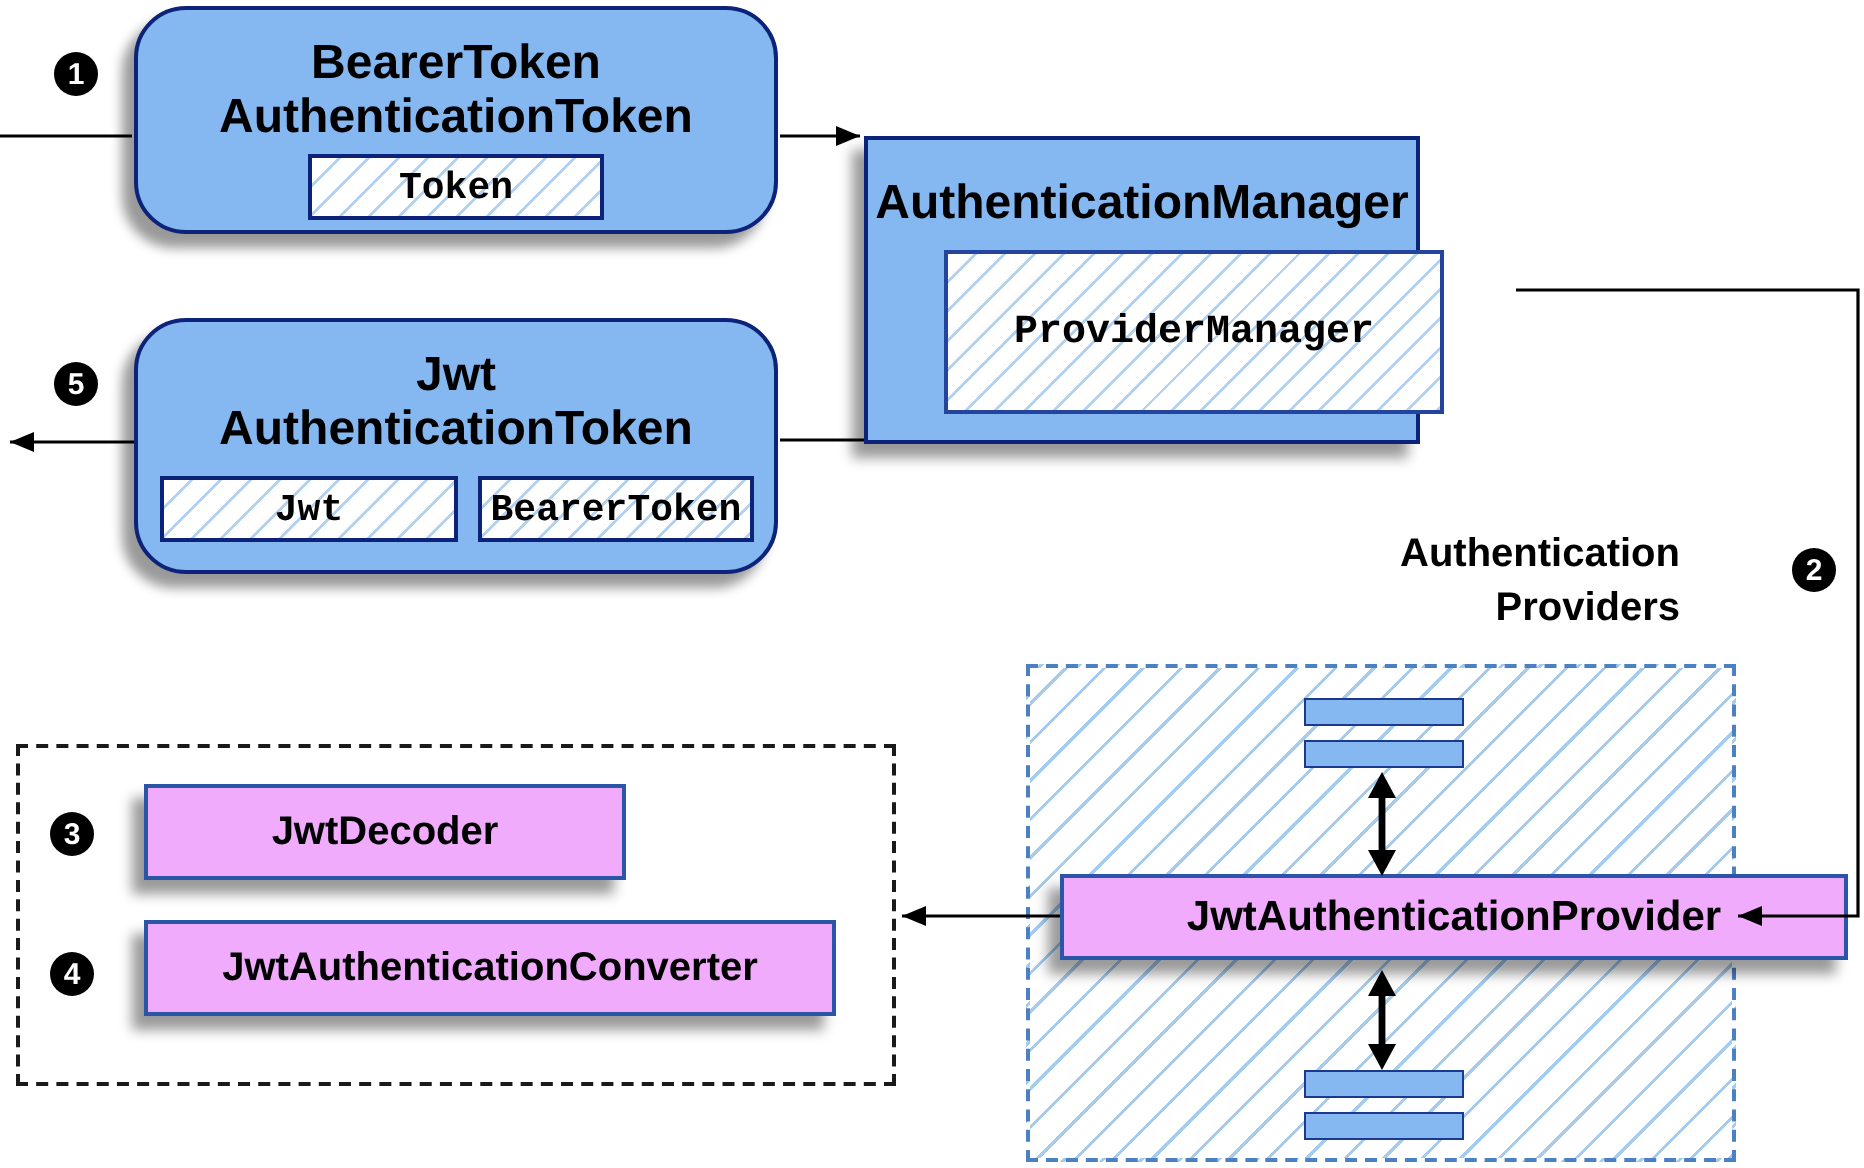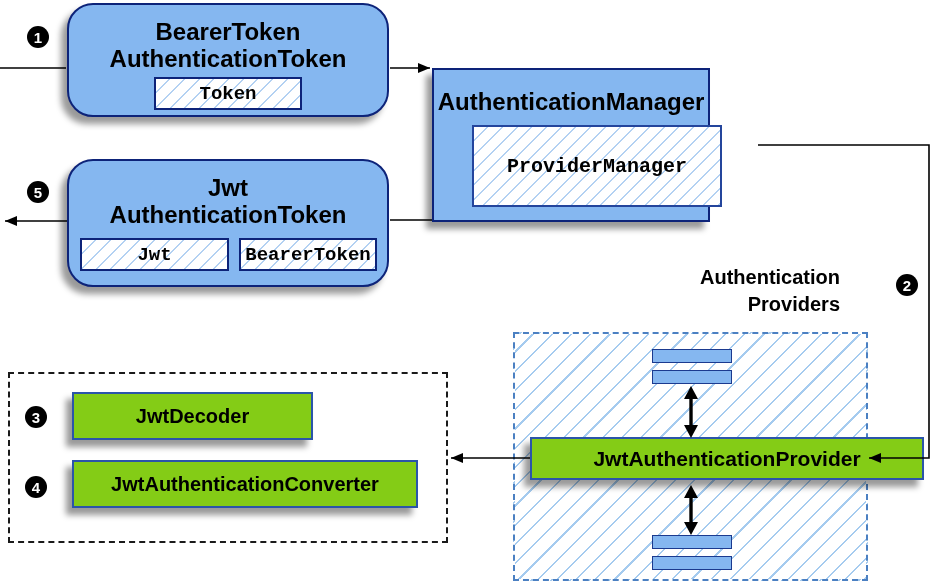--- a/index.html
+++ b/index.html
@@ -46,21 +46,21 @@
     border: 2px solid #0d2379;
     display: flex; align-items: center; justify-content: center;
     font-size: 19px;
     z-index: 4;
     font-family: Liberation Mono, monospace;
   }
   .member.thin { border-width: 2px; border-color: #24459c; }
 
   .plain-box {
     position: absolute;
-    background: #84cc16;
+    background: #f0abfc;
     border: 2px solid #2b55a8;
     box-shadow: -6px 7px 6px rgba(0,0,0,0.40);
     display: flex; align-items: center; justify-content: center;
     z-index: 3;
   }
 
   .bar {
     position: absolute;
     width: 80px; height: 14px;
     background: #85b7f0;

